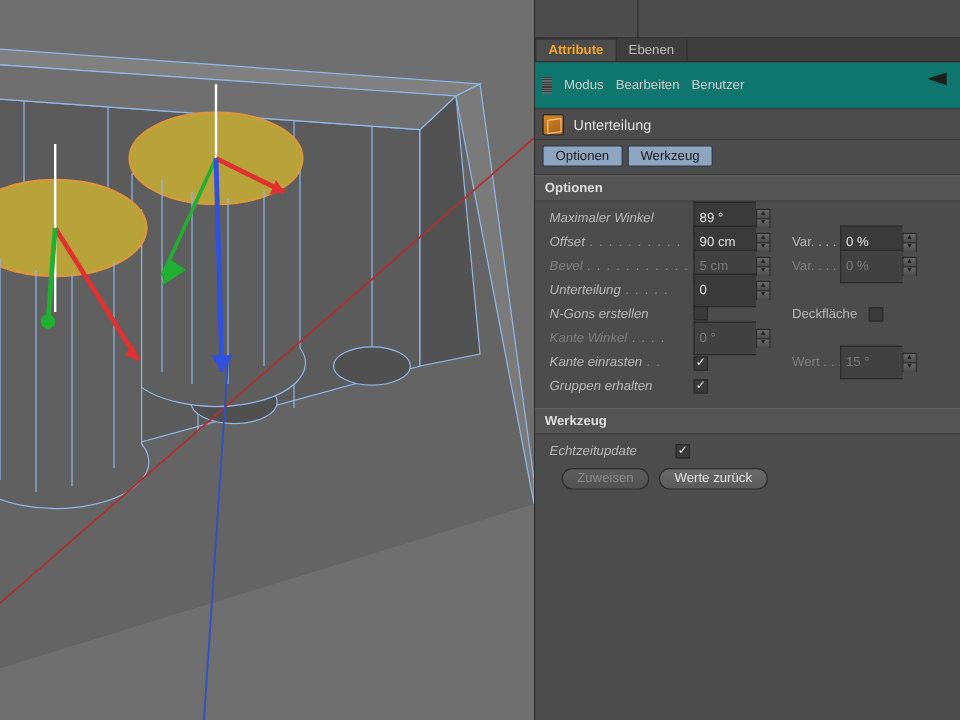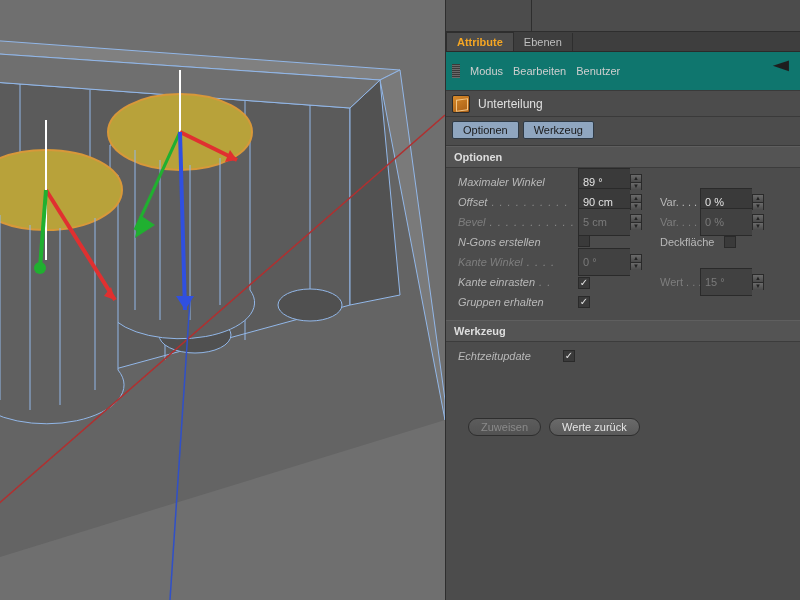--- a/index.html
+++ b/index.html
@@ -233,21 +233,20 @@
   }
   .btn {
     background: linear-gradient(#6a6a6a,#5a5a5a);
     border: 1px solid #2e2e2e;
     border-radius: 9px;
     padding: 2px 12px;
     color: #e5e5e5;
     font-size: 11px;
     cursor: pointer;
     white-space: nowrap;
-    margin-top: 48px;
   }
   .btn.disabled {
     color: #8a8a8a;
     background: linear-gradient(#5c5c5c,#525252);
   }
 </style>
 </head>
 <body>
 
 <div class="viewport">
@@ -397,20 +396,32 @@
       </div>
       <div class="numfield">
         <input class="numinput disabled" value="0 %" style="">
         <div class="spin">
             <div>▲</div>
             <div>▼</div>
           </div>
       </div>
     </div>
 
+    <div class="row">
+      <div class="col-label">
+        <span>Unterteilung</span><span class="dots"> . . . . .</span>
+      </div>
+      <div class="numfield">
+        <input class="numinput" value="0" style="">
+        <div class="spin">
+            <div>▲</div>
+            <div>▼</div>
+          </div>
+      </div>
+    </div>
 
     <div class="row">
       <div class="col-label">
         <span>N-Gons erstellen</span>
       </div>
       <div style="width:64px">
         <span class="checkbox"></span>
       </div>
       <div class="col2-label" style="width:82px">
         <span>Deckfläche</span>

